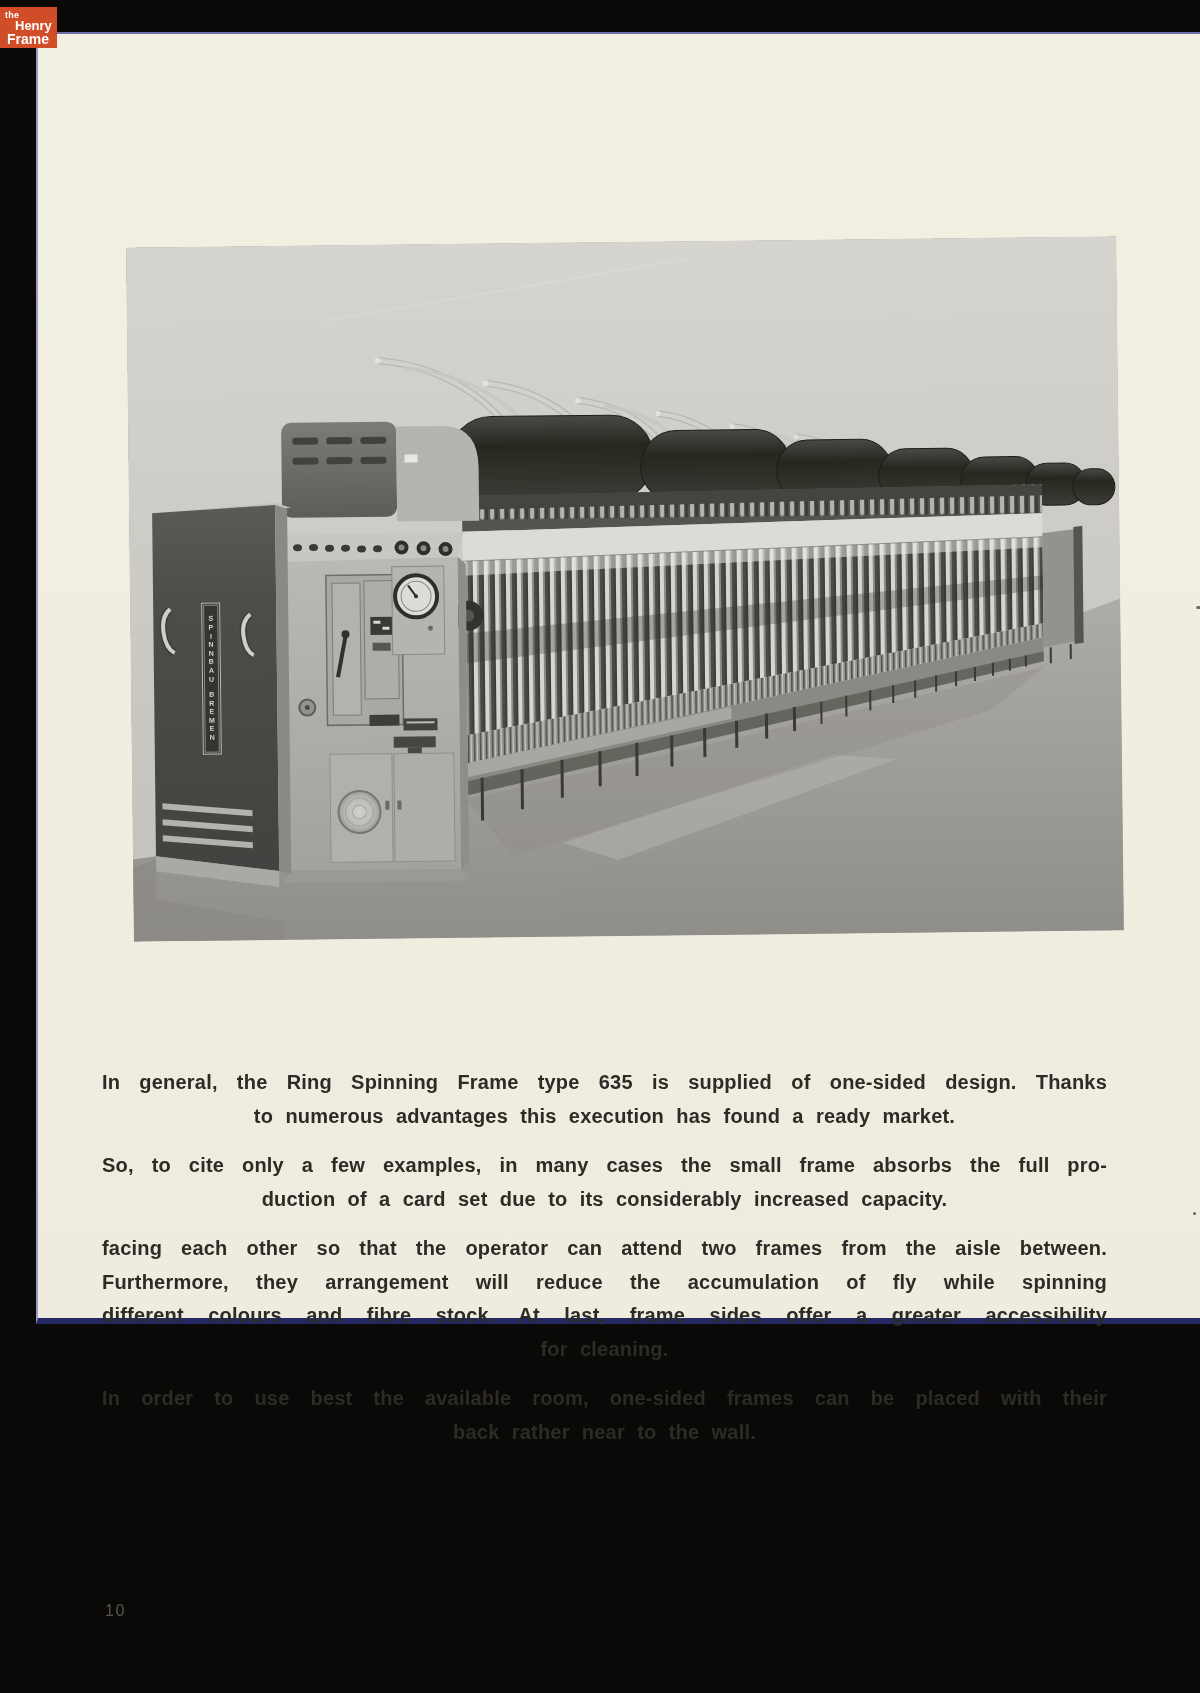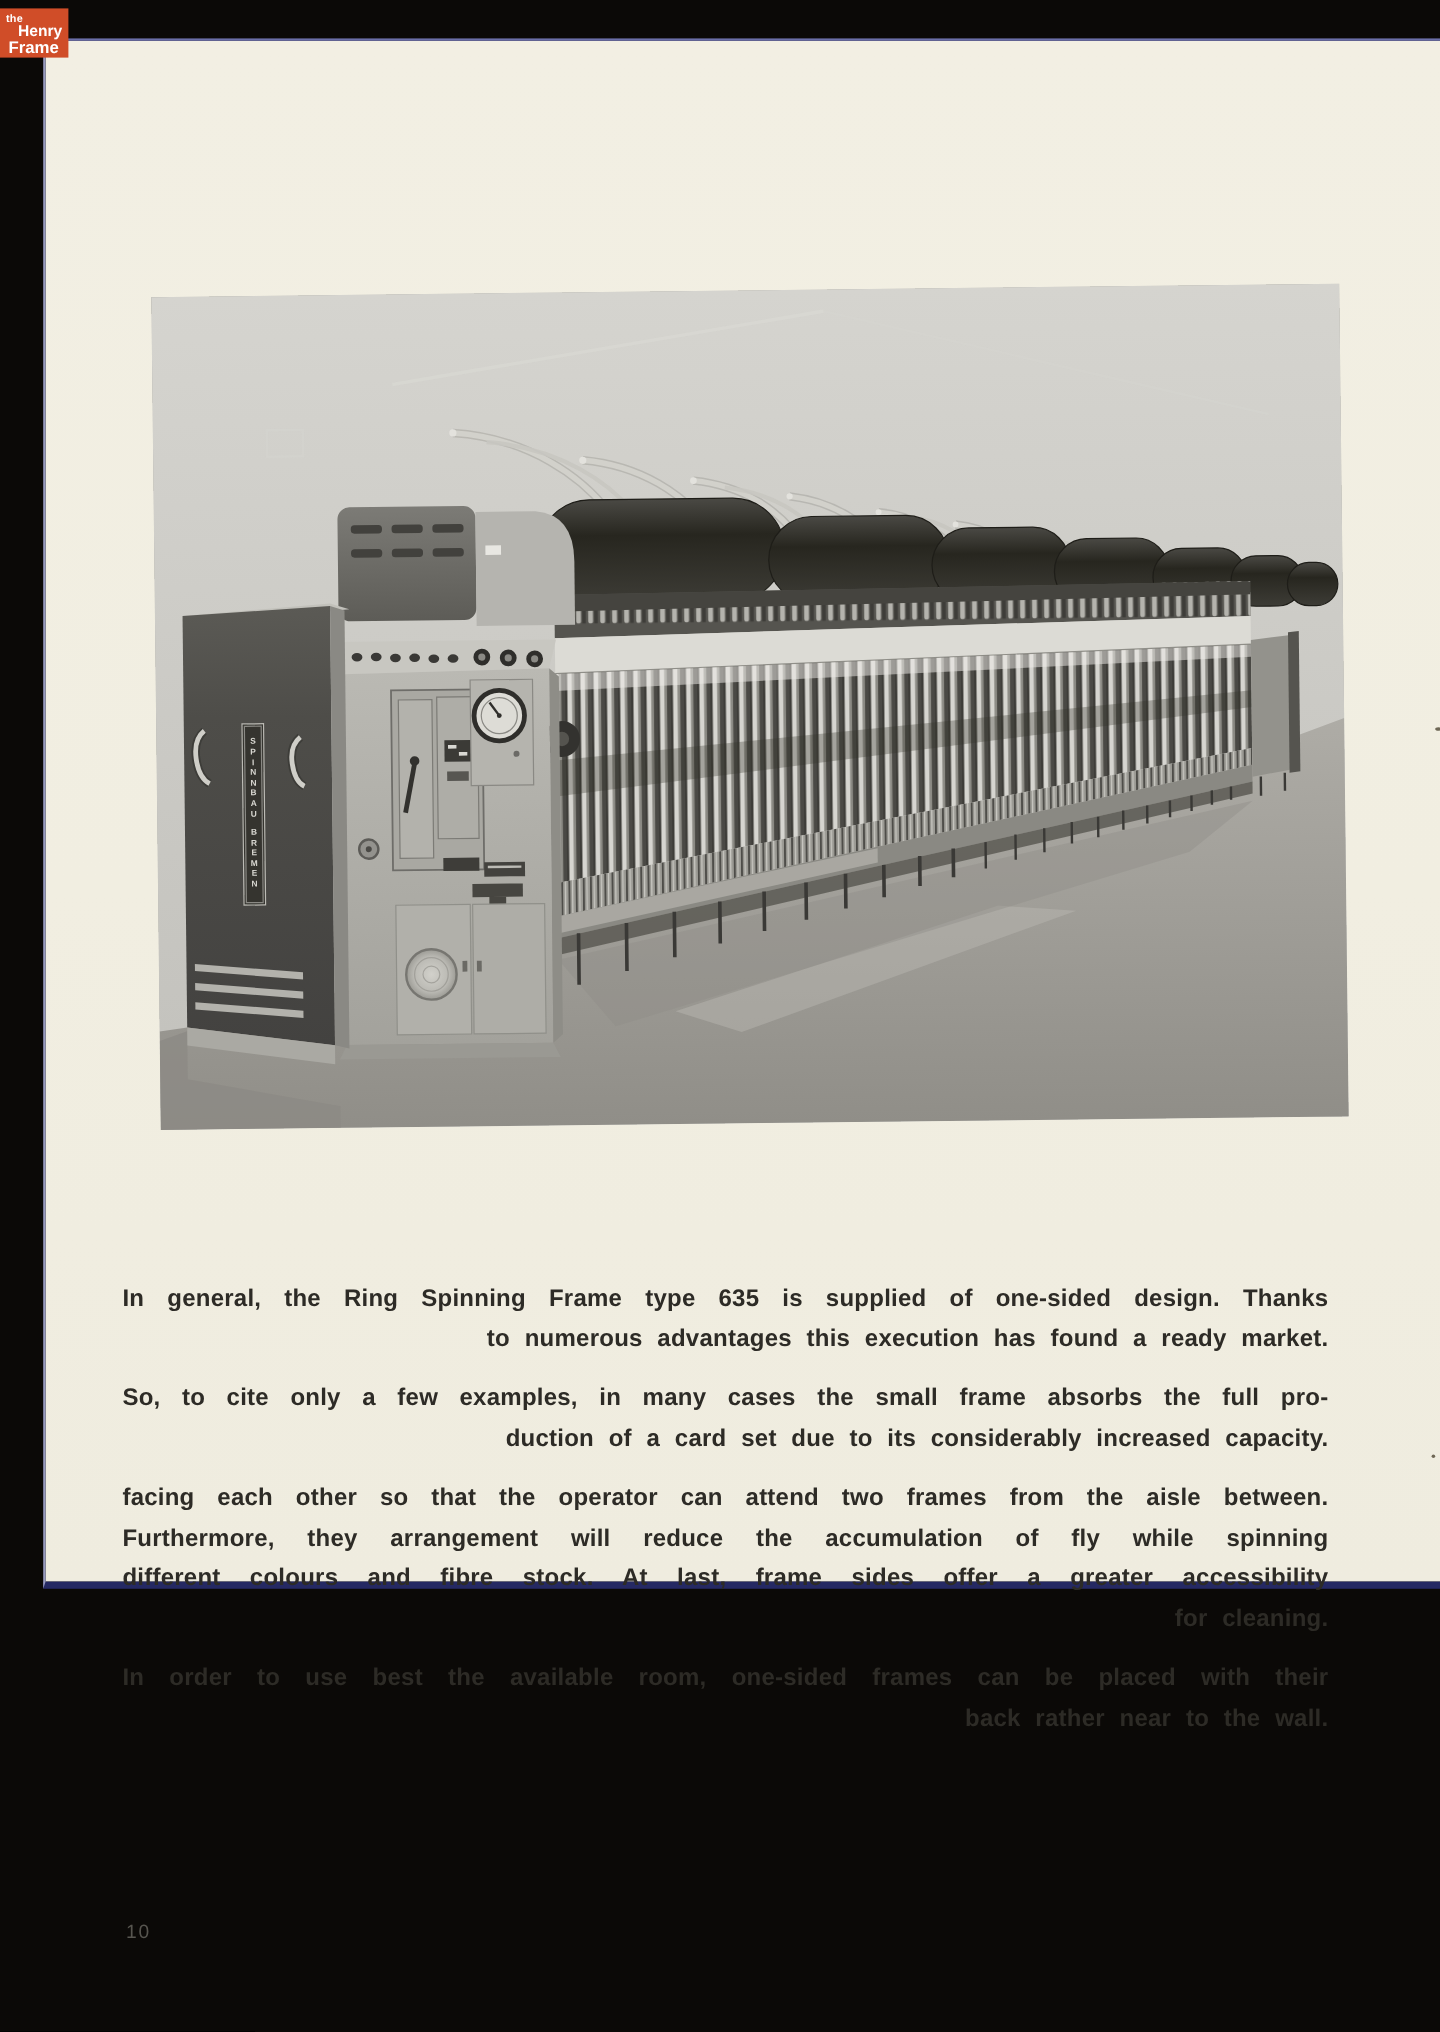--- a/index.html
+++ b/index.html
@@ -22,21 +22,21 @@
   .nameplate{position:absolute;left:71px;top:356px;width:17px;height:150px;background:#35342f;
              border:1px solid #bcbbb5;box-shadow:inset 0 0 0 1px #35342f,inset 0 0 0 2px #8a8984;
              display:flex;flex-direction:column;align-items:center;justify-content:center;}
   .np-ch{font-size:7px;line-height:8.6px;font-weight:700;color:#d8d7d1;}
   .np-gap{height:7px;}
   
   .bodytext{position:absolute;left:64px;top:1016px;width:1005px;color:#2d2b26;
             font-size:20px;font-weight:700;line-height:33.5px;word-spacing:6.5px;letter-spacing:.2px;}
   .bodytext p{margin:0 0 16px 0;}
   .jl{text-align:justify;text-align-last:justify;}
-  .ll{text-align:right;}
+  .ll{text-align:center;}
   .pagenum{position:absolute;left:67px;top:1568px;font-size:16px;font-weight:400;color:#57554f;
            letter-spacing:1.5px;}
   .speck{position:absolute;background:#6e6755;border-radius:50%;}
   .s1{left:1158px;top:572px;width:5px;height:3px;}
   .s2{left:1155px;top:1178px;width:3px;height:3px;}
 </style>
 </head>
 <body>
 
 <div class="stage">

